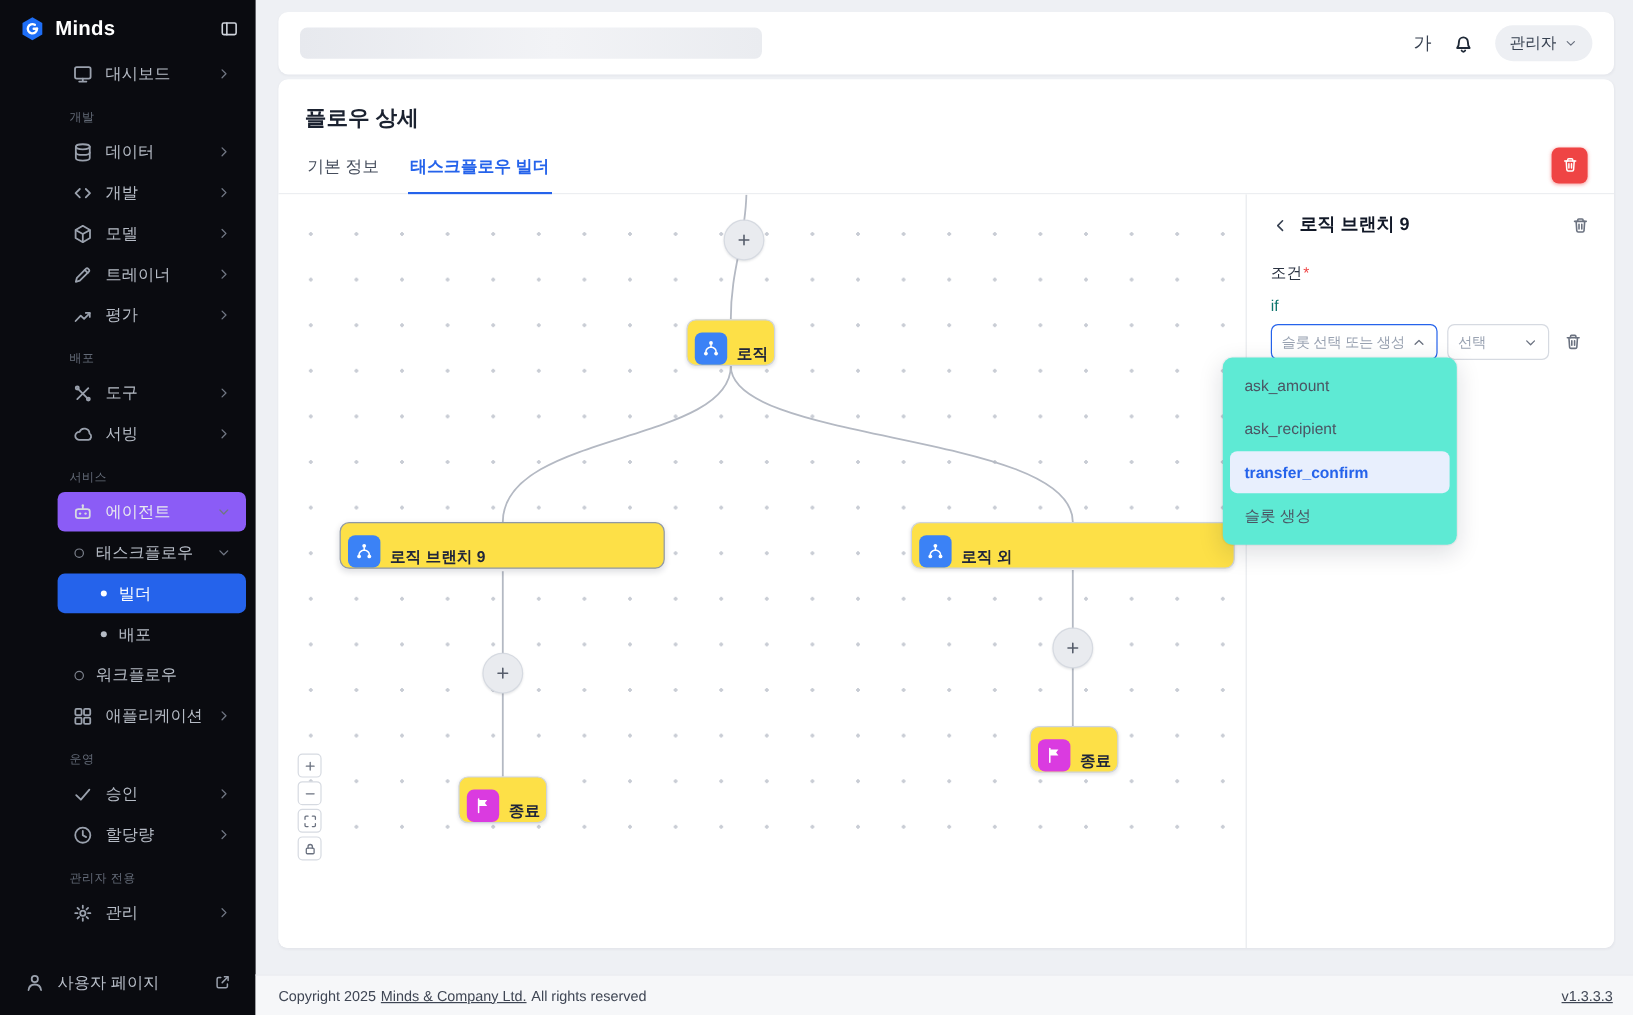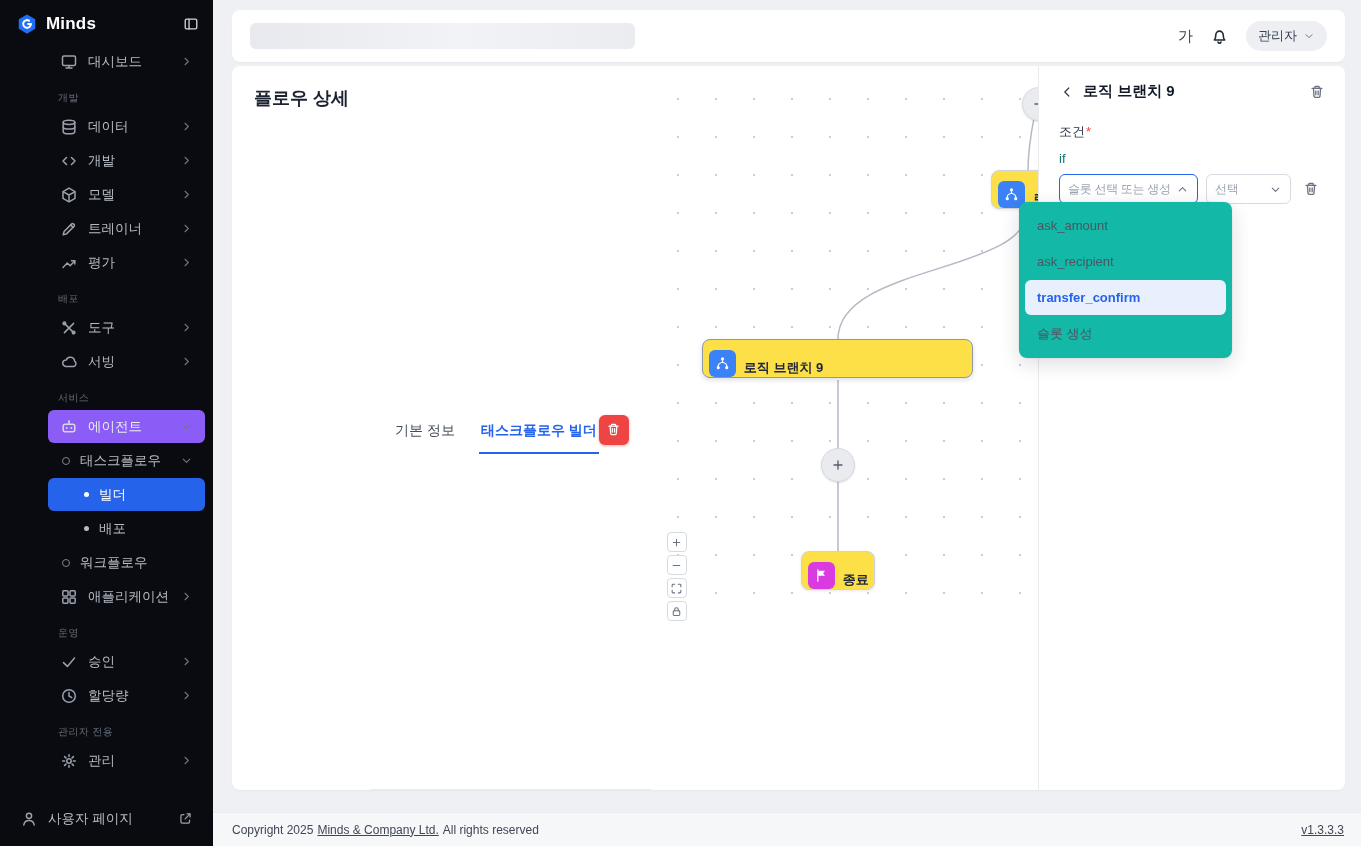--- a/index.html
+++ b/index.html
@@ -31,21 +31,21 @@
   
   .main { flex:1; min-width:0; display:flex; flex-direction:column; }
   .topbar { margin:10px 16px 0 19px; height:52px; background:#fff; border-radius:8px; display:flex; align-items:center; padding:0 18px; box-shadow:0 1px 2px rgba(16,24,40,.04); }
   .skeleton { width:385px; height:26px; border-radius:6px; background:linear-gradient(90deg,#e7e9ee,#f2f3f6 55%,#eaecf0); }
   .topbar-right { margin-left:auto; display:flex; align-items:center; gap:17px; }
   .font-toggle { font-size:15px; color:#374151; cursor:pointer; }
   .bell { color:#1f2937; display:flex; cursor:pointer; }
   .user-pill { background:#edeff3; border-radius:16px; padding:6px 12px; font-size:13px; color:#374151; display:flex; align-items:center; gap:6px; cursor:pointer; }
   .pill-chev { color:#6b7280; display:flex; }
 
-  .content-card { margin:4px 16px 22px 19px; background:#fff; border-radius:8px; flex:1; min-height:0; display:flex; overflow:hidden; box-shadow:0 1px 2px rgba(16,24,40,.04); }
+  .content-card { margin:4px 16px 22px 19px; background:#fff; border-radius:8px; flex:1; min-height:0; display:flex; flex-direction:column; overflow:hidden; box-shadow:0 1px 2px rgba(16,24,40,.04); }
   .page-title { padding:20px 22px 0; font-size:18px; font-weight:bold; color:#1b2230; }
   .tabs-row { display:flex; align-items:center; padding:0 22px; margin-top:8px; border-bottom:1px solid #e8eaee; }
   .tabs { display:flex; gap:22px; }
   .tab { padding:12px 2px 12px; font-size:14px; color:#454d5c; cursor:pointer; border-bottom:2px solid transparent; margin-bottom:-1px; }
   .tab.active { color:var(--accent,#2563eb); font-weight:bold; border-bottom-color:var(--accent,#2563eb); }
   .delete-btn { margin-left:auto; width:30px; height:30px; border:none; border-radius:6px; background:var(--danger,#ef4444); color:#fff; display:flex; align-items:center; justify-content:center; cursor:pointer; box-shadow:0 1px 3px rgba(239,68,68,.45); margin-bottom:4px; }
 
   .workspace { flex:1; min-height:0; display:flex; position:relative; }
   .canvas { flex:1; position:relative; background:#fff; overflow:hidden; }
   .dots { position:absolute; left:0; top:0; right:0; height:535px; background-image:radial-gradient(circle,#c9cdd5 1.3px,transparent 1.5px); background-size:38px 38px; background-position:8px 14px; }
@@ -68,21 +68,21 @@
   .cond-label { margin-top:22px; font-size:13px; color:#2b3342; }
   .req { color:var(--danger,#ef4444); margin-left:1px; }
   .if-label { margin-top:10px; font-size:13px; color:#0f766e; }
   .selects-row { margin-top:8px; display:flex; align-items:center; gap:8px; }
   .select { height:30px; border-radius:6px; display:flex; align-items:center; justify-content:space-between; padding:0 8px; background:#fff; cursor:pointer; }
   .select .ph { font-size:12px; color:#9aa3b2; white-space:nowrap; overflow:hidden; letter-spacing:-.3px; }
   .select.slot { width:139px; border:1.5px solid var(--accent,#2563eb); }
   .select.op { width:85px; border:1px solid #d6dae1; }
   .select .schev { color:#6b7280; display:flex; flex-shrink:0; margin-left:4px; }
   .row-trash { margin-left:4px; color:#6b7280; display:flex; cursor:pointer; }
-  .dropdown { position:absolute; left:-20px; top:136px; width:213px; background:#14b8a6; border-radius:8px; box-shadow:0 6px 20px rgba(16,24,40,.14),0 0 0 1px rgba(16,24,40,.04); padding:6px; z-index:5; }
+  .dropdown { position:absolute; left:-20px; top:136px; width:195px; background:#5eead4; border-radius:8px; box-shadow:0 6px 20px rgba(16,24,40,.14),0 0 0 1px rgba(16,24,40,.04); padding:6px; z-index:5; }
   .dd-option { height:35px; display:flex; align-items:center; padding:0 12px; font-size:13px; color:#4b5563; border-radius:6px; margin-bottom:1px; cursor:pointer; }
   .dd-option.selected { background:var(--opt-sel-bg,#e8effd); color:var(--accent,#2563eb); font-weight:bold; }
 
   
   .footer { height:34px; background:#f6f7f9; border-top:1px solid #e8eaee; display:flex; align-items:center; justify-content:space-between; padding:0 17px 0 19px; font-size:12px; color:#3f4654; }
   .foot-left { display:flex; gap:4px; align-items:center; }
   .foot-link { color:#3f4654; text-decoration:underline; cursor:pointer; }
   .version { color:#3f4654; text-decoration:underline; cursor:pointer; }
 </style>
 </head>

